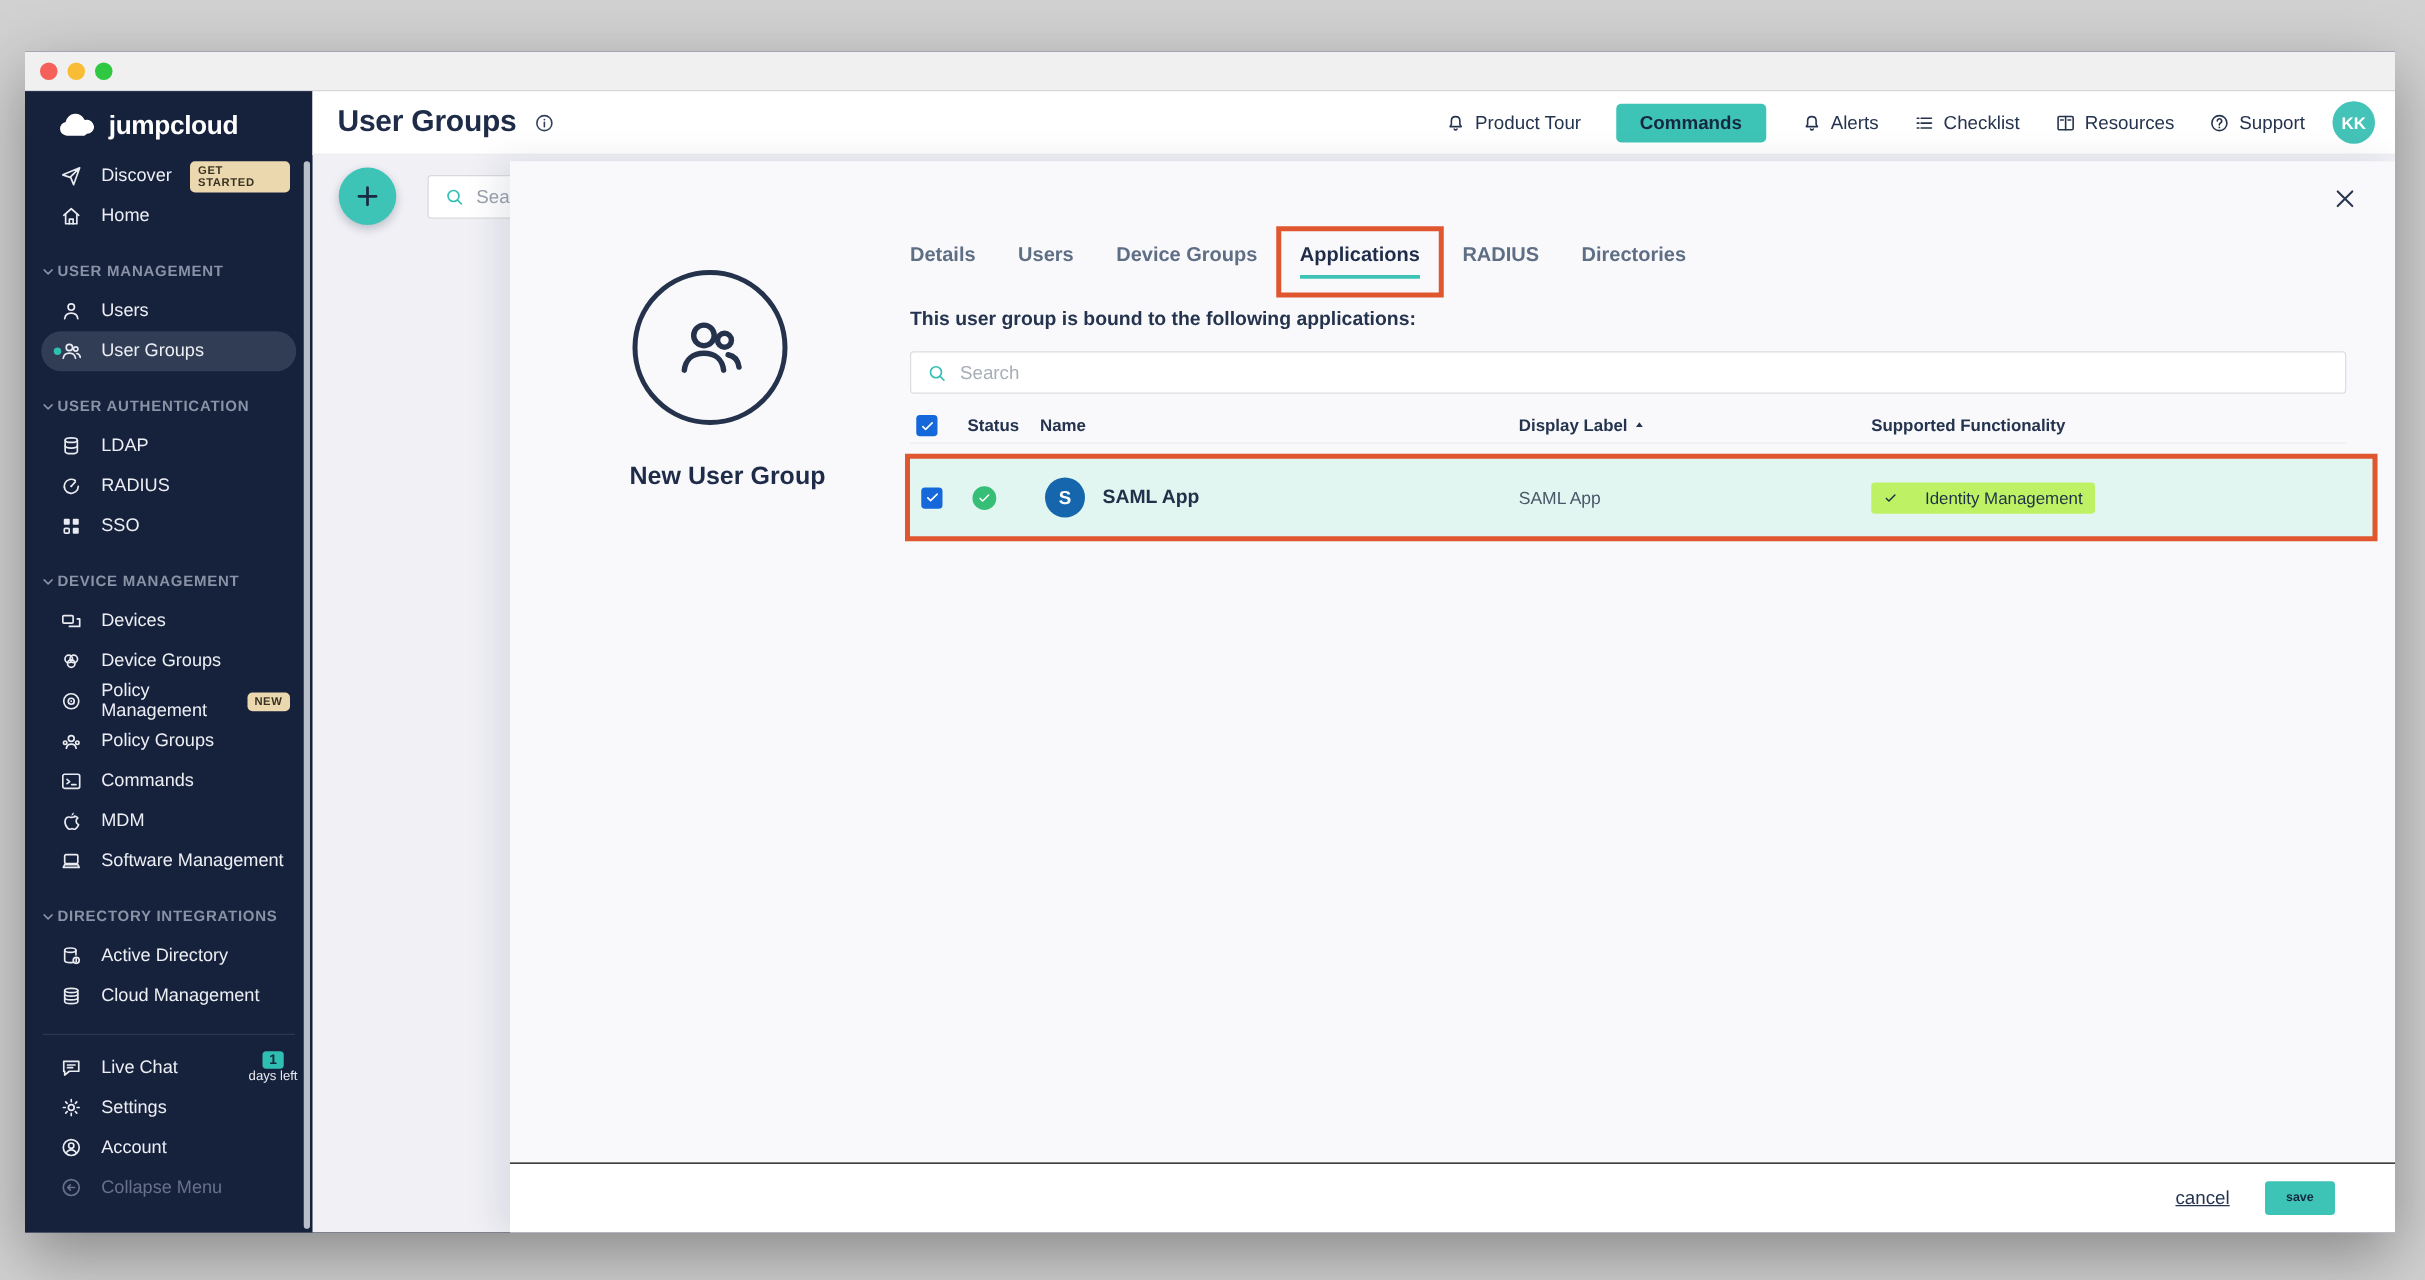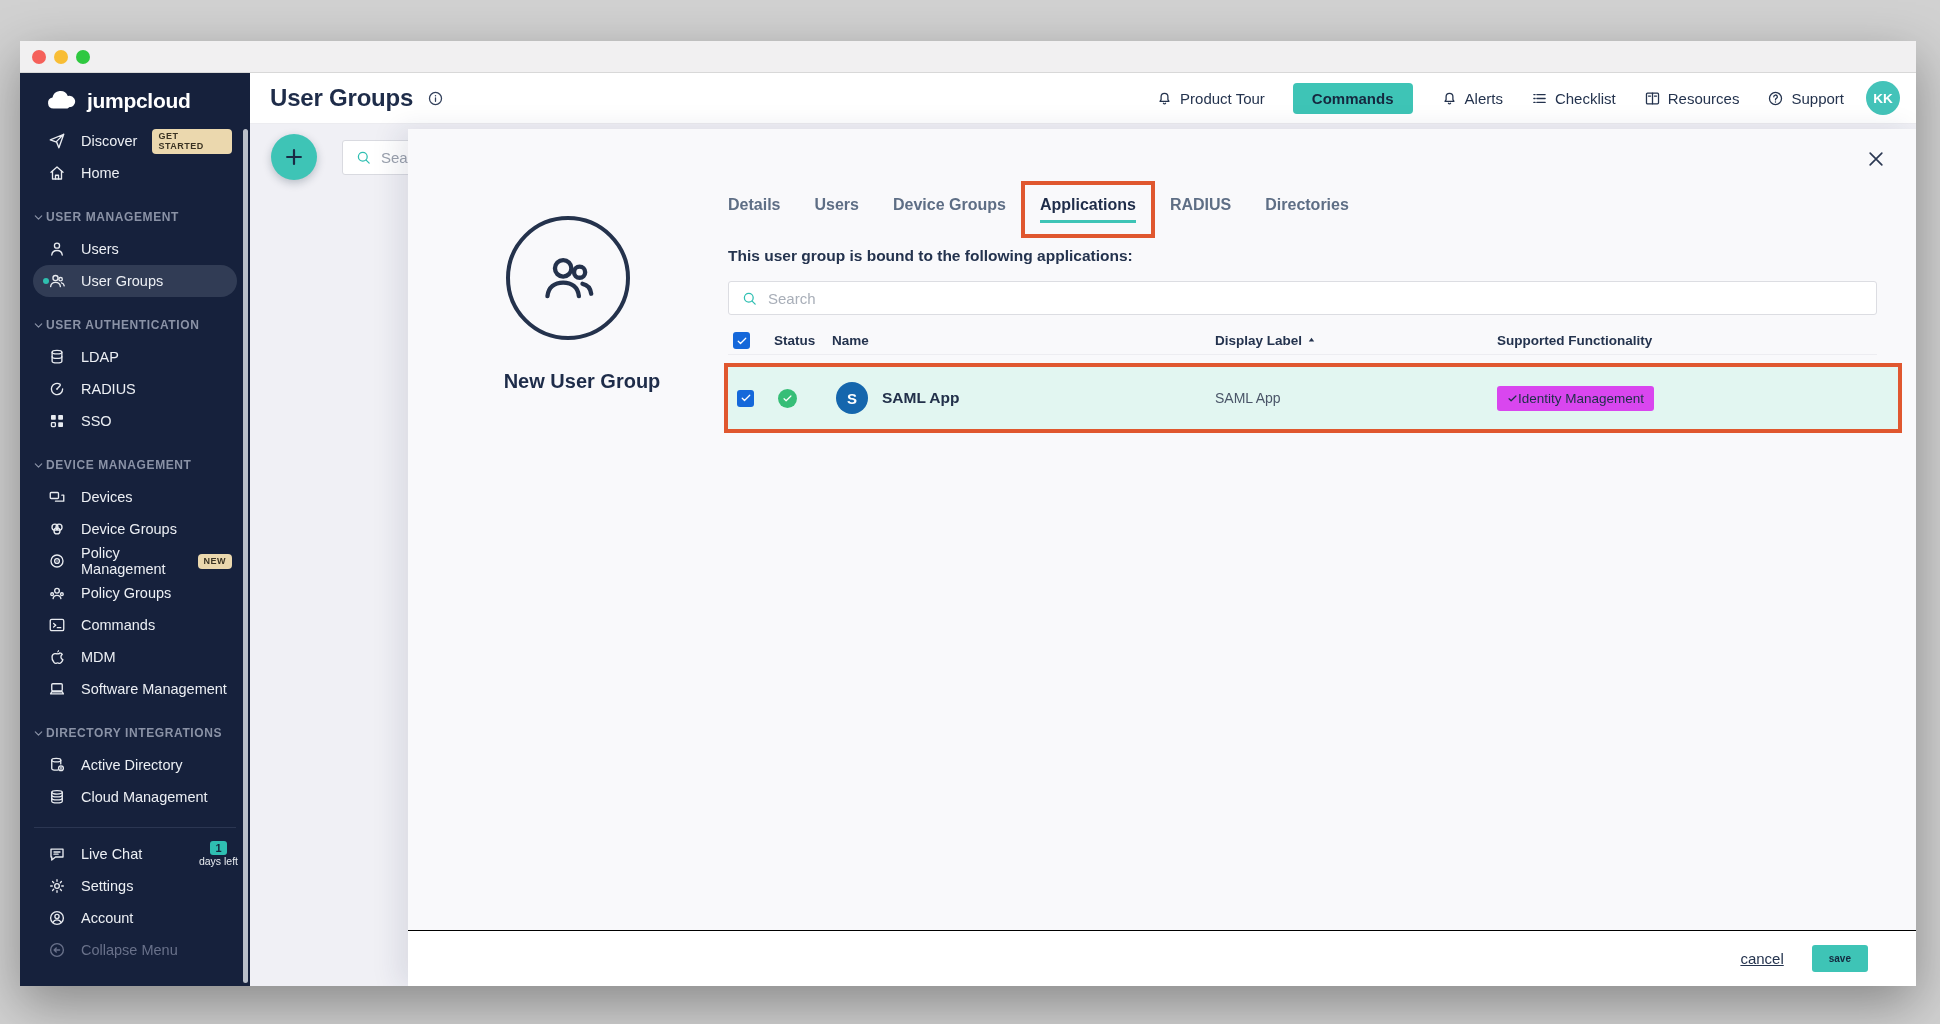--- a/index.html
+++ b/index.html
@@ -103,21 +103,21 @@
   .row-hl { margin:8px -25px 0 -4px; border:4px solid #E0572F; background:#E2F6F1; }
   .trow { height:62px; padding-left:4px; margin-right:21px; }
   .status-dot { width:19px; height:19px; border-radius:50%; background:#36BE77; display:flex;
                 align-items:center; justify-content:center; }
   .status-dot svg { width:11px; height:11px; }
   .name-cell { display:flex; align-items:center; gap:14px; }
   .app-logo { width:32px; height:32px; border-radius:50%; background:#1566AD; color:#fff;
               font-weight:bold; font-size:15px; display:flex; align-items:center; justify-content:center; }
   .app-name { font-size:15.5px; font-weight:bold; color:#22304A; }
   .display-label { font-size:14px; color:#4A5568; }
-  .func-badge { display:inline-flex; align-items:center; gap:0; background:#d946ef; color:#1C3047;
+  .func-badge { display:inline-flex; align-items:center; gap:22px; background:#bef264; color:#1C3047;
                 font-size:13.5px; padding:5px 10px; border-radius:3px; }
   .func-badge .ic { width:11px; height:11px; color:#1C3047; }
 
   .panel-footer { position:absolute; left:0; right:0; bottom:0; height:56px; background:#fff;
                   border-top:1px solid #000000; display:flex; align-items:center;
                   justify-content:flex-end; gap:28px; padding-right:48px; }
   .cancel-link { font-size:15px; color:#24334E; text-decoration:underline; }
   .save-btn { background:#3EC4B6; color:#14283E; font-weight:bold; font-size:10px;
               padding:8px 17px; border-radius:3px; border:none; }
   .ic svg, .title-info svg, .panel-close svg, .fab svg { width:100%; height:100%; display:block; }

